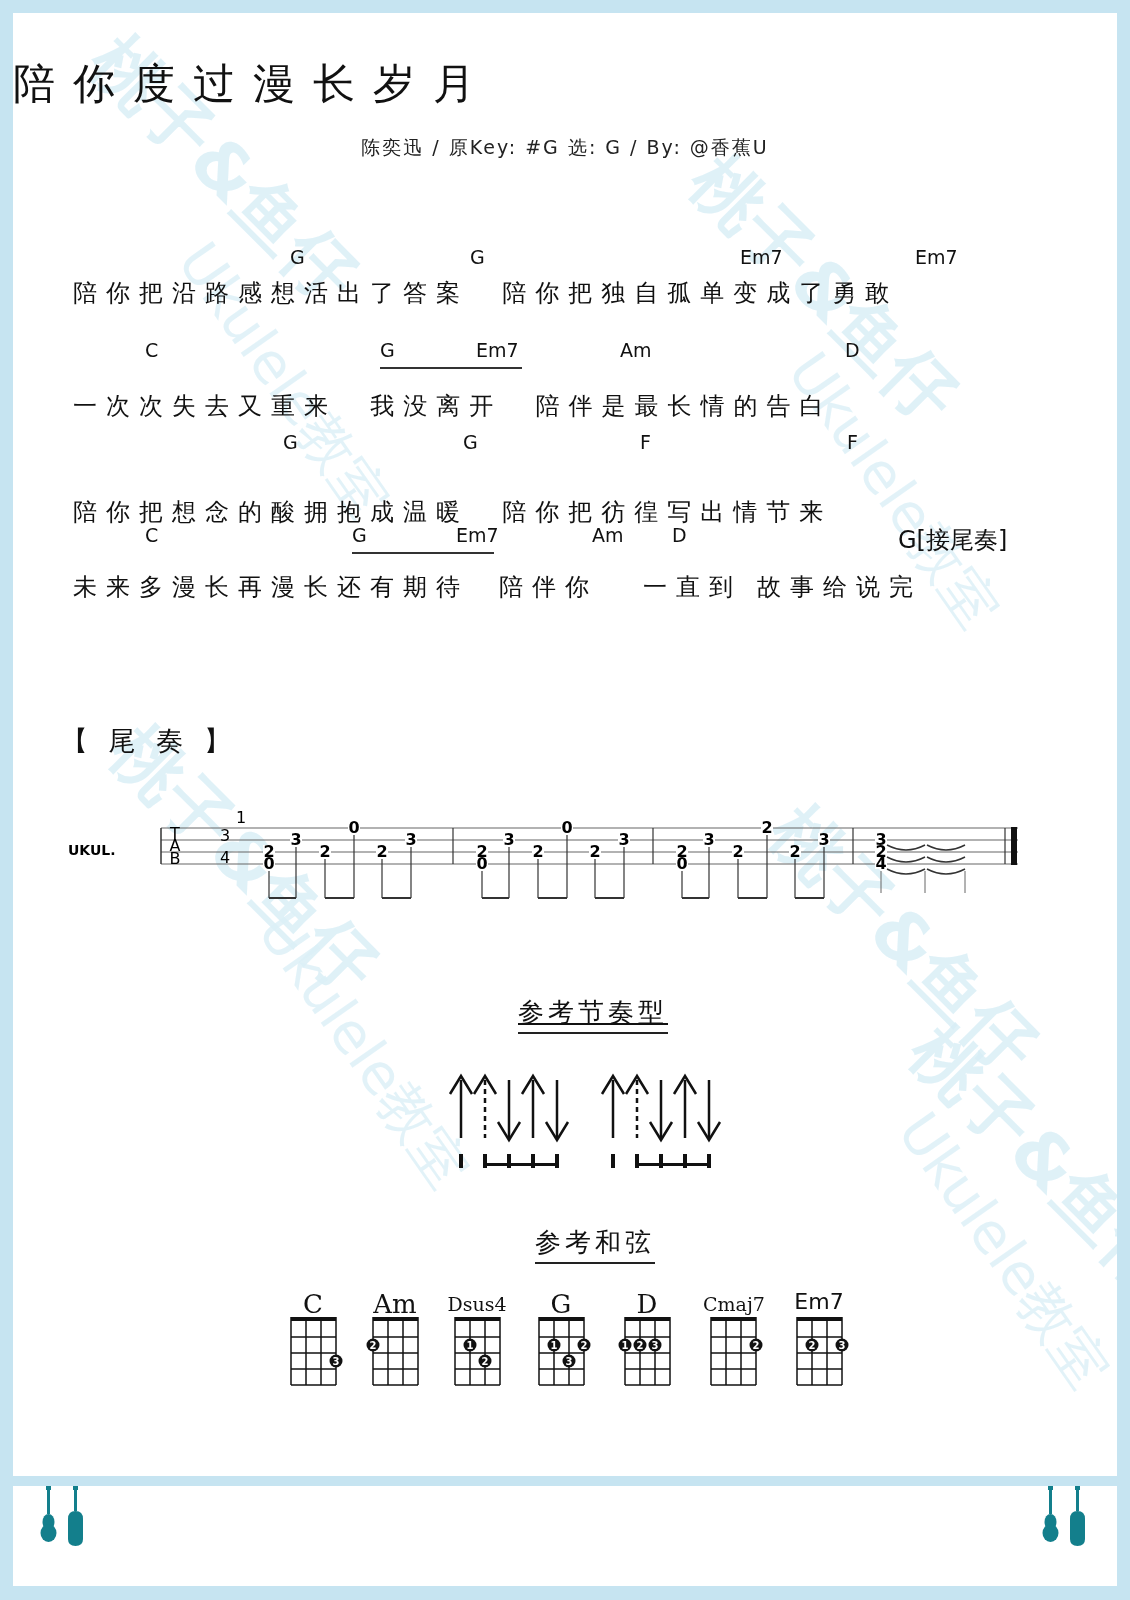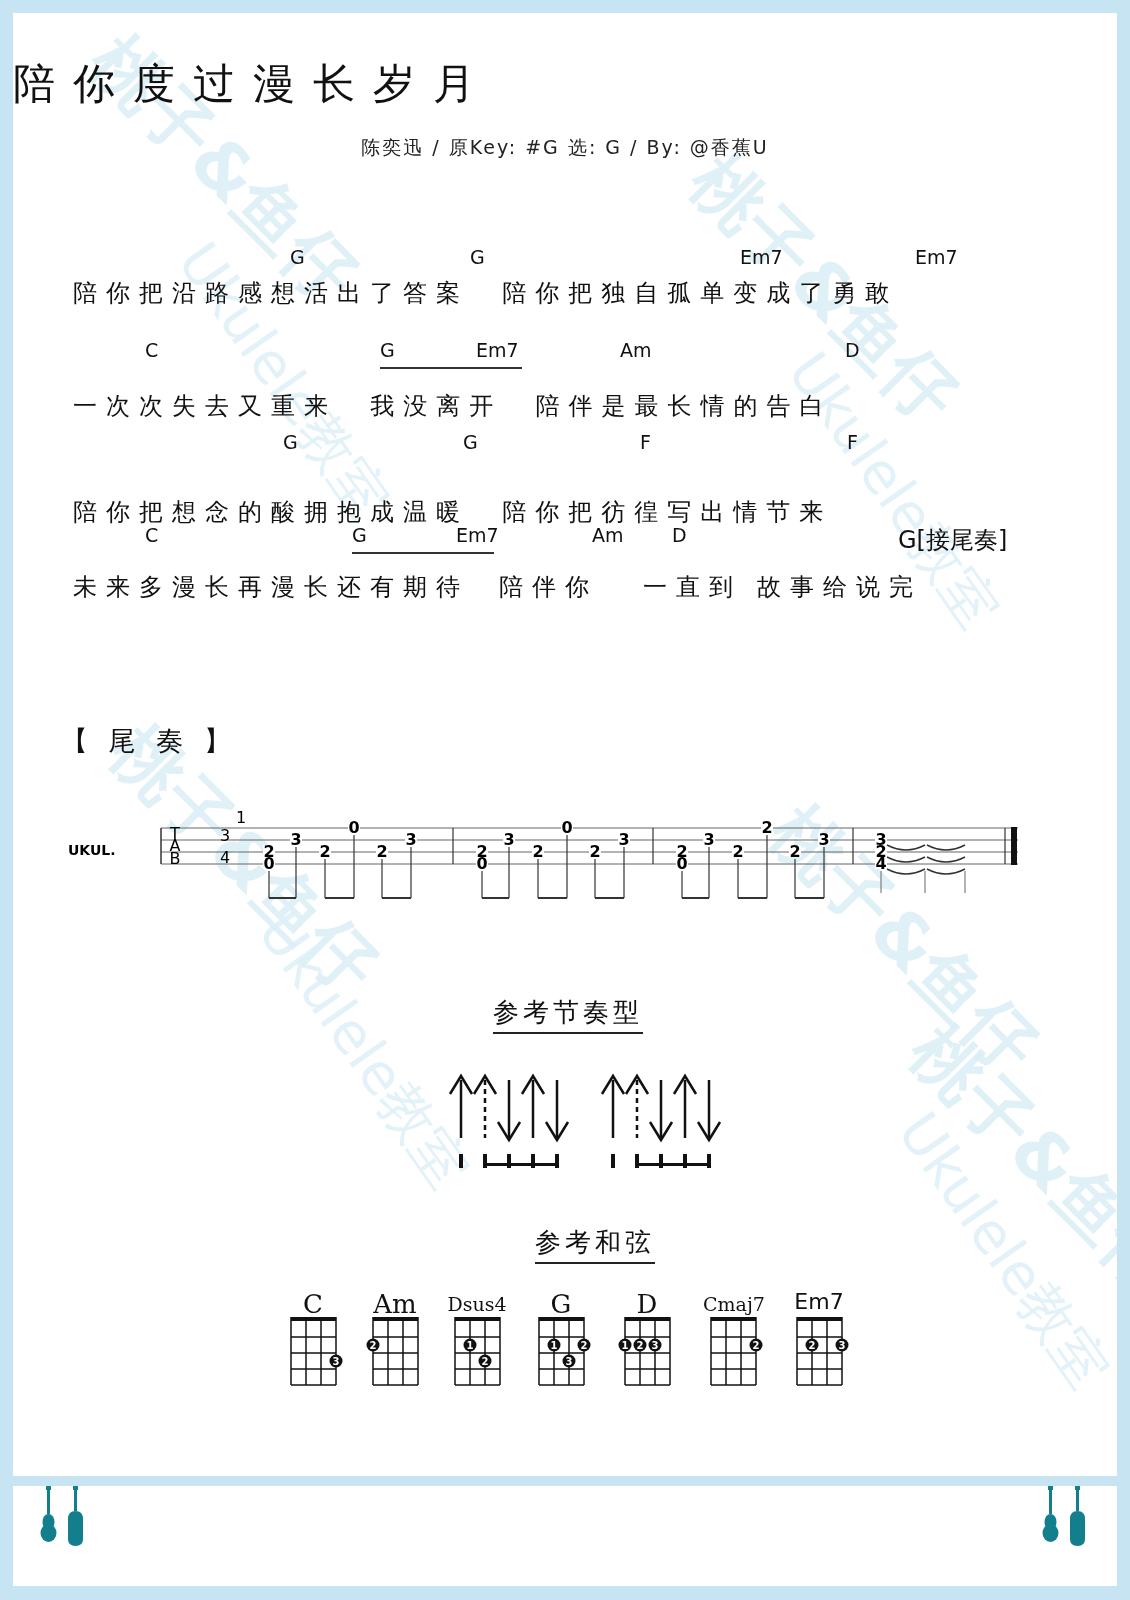--- a/index.html
+++ b/index.html
@@ -165,21 +165,21 @@
       <path d="M914 52 Q933 62 952 52" fill="none" stroke="#333" stroke-width="1.5"></path>
       <path d="M874 64 Q893 74 912 64" fill="none" stroke="#333" stroke-width="1.5"></path>
       <path d="M914 64 Q933 74 952 64" fill="none" stroke="#333" stroke-width="1.5"></path>
       <path d="M874 76 Q893 86 912 76" fill="none" stroke="#333" stroke-width="1.5"></path>
       <path d="M914 76 Q933 86 952 76" fill="none" stroke="#333" stroke-width="1.5"></path>
       <line x1="868" y1="78" x2="868" y2="100" stroke="#666" stroke-width="1"></line>
       <line x1="912" y1="78" x2="912" y2="100" stroke="#666" stroke-width="1"></line>
       <line x1="952" y1="78" x2="952" y2="100" stroke="#666" stroke-width="1"></line>
     </svg>
 
-  <div class="center-head" style="left:480px;top:982px;">参考节奏型</div>
+  <div class="center-head" style="left:505px;top:982px;text-decoration:underline;">参考节奏型</div>
   <svg id="rhythm" style="position:absolute;left:430px;top:1055px;" width="280" height="100">
       <line x1="18" y1="12" x2="18" y2="70" stroke="#111" stroke-width="2.5"></line>
       <path d="M7 26 L18 8 L29 26" fill="none" stroke="#111" stroke-width="2.5"></path>
       <line x1="42" y1="12" x2="42" y2="70" stroke="#111" stroke-width="2.5" stroke-dasharray="5,4"></line>
       <path d="M31 26 L42 8 L53 26" fill="none" stroke="#111" stroke-width="2.5"></path>
       <line x1="66" y1="12" x2="66" y2="70" stroke="#111" stroke-width="2.5"></line>
       <path d="M55 54 L66 72 L77 54" fill="none" stroke="#111" stroke-width="2.5"></path>
       <line x1="90" y1="12" x2="90" y2="70" stroke="#111" stroke-width="2.5"></line>
       <path d="M79 26 L90 8 L101 26" fill="none" stroke="#111" stroke-width="2.5"></path>
       <line x1="114" y1="12" x2="114" y2="70" stroke="#111" stroke-width="2.5"></line>

